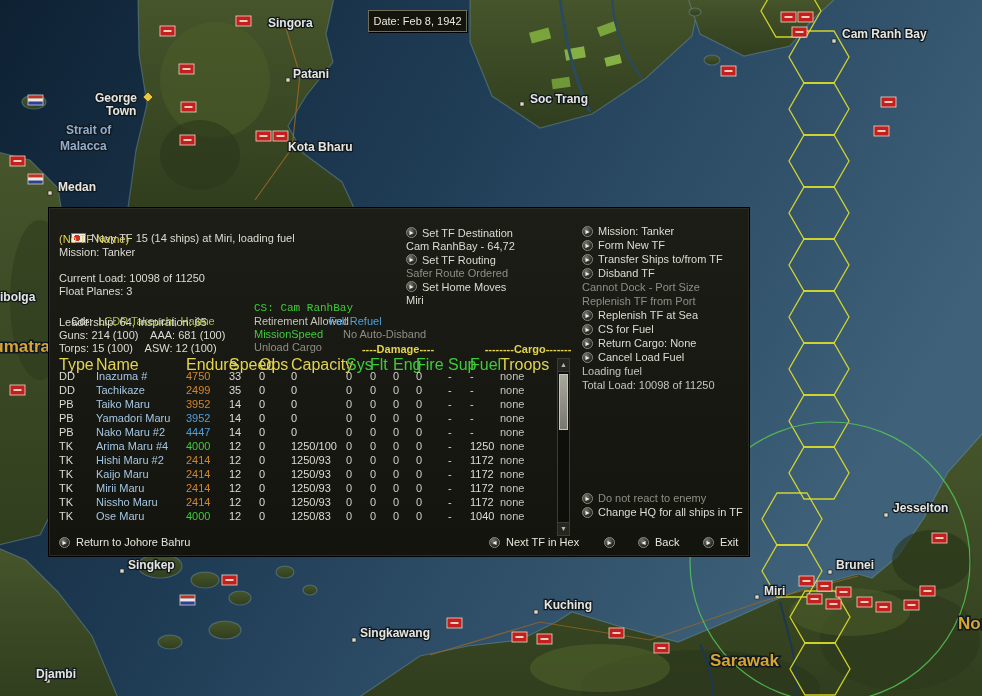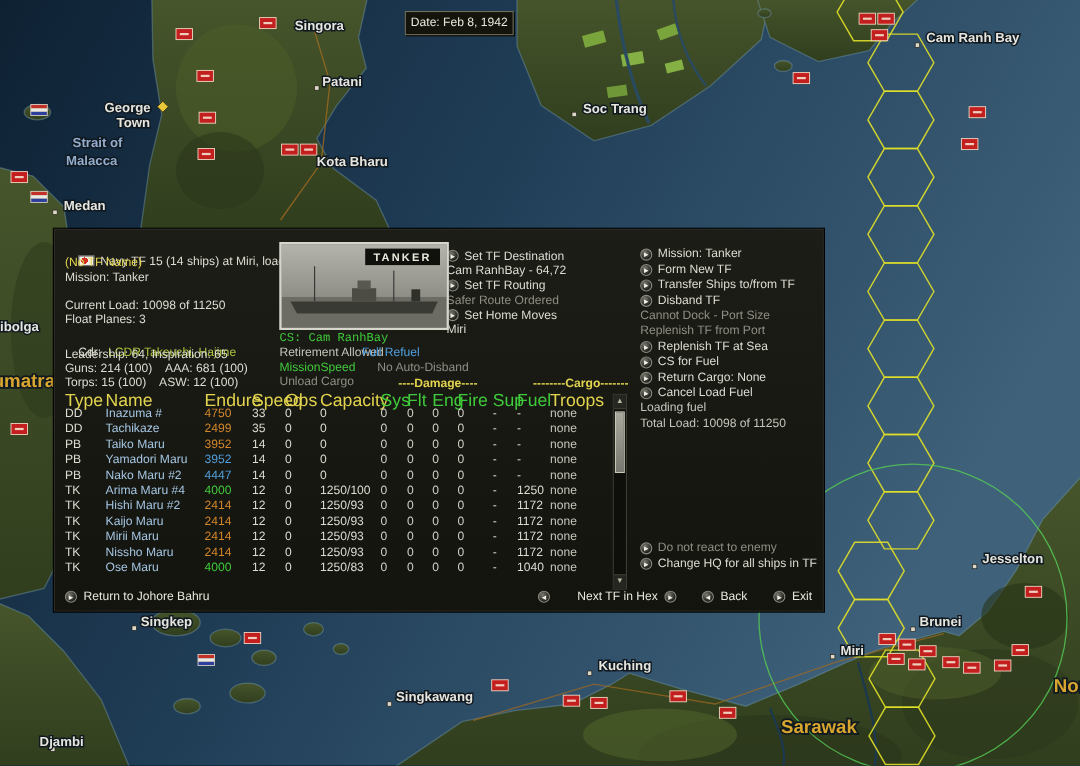--- a/index.html
+++ b/index.html
@@ -67,21 +67,21 @@
   .sbbtn{position:absolute;left:0;width:11px;height:12px;background:#262620;
          color:#b8b8a8;font-size:7px;line-height:12px;text-align:center;}
   #sb-up{top:0;border-bottom:1px solid #3c3c34;}
   #sb-down{bottom:0;border-top:1px solid #3c3c34;}
   #sb-thumb{position:absolute;left:1px;top:15px;width:9px;height:56px;
             background:linear-gradient(#a8a89c,#787870);border:1px solid #c8c8b8;box-sizing:border-box;}
 
   
   .fitem{position:absolute;top:328px;display:flex;align-items:center;gap:6px;
          font-size:11px;color:#e6e6dc;white-space:nowrap;}
-  .fnext{display:inline-block;width:92px;text-align:right;}
+  .fnext{display:inline-block;width:92px;text-align:left;}
 </style>
 </head>
 <body>
 
 <svg id="map-svg" width="982" height="696" viewBox="0 0 982 696">
   <defs>
     <linearGradient id="oceang" x1="0" y1="0" x2="1" y2="0.4">
       <stop offset="0" stop-color="#0e2133"></stop>
       <stop offset="0.45" stop-color="#1f3c55"></stop>
       <stop offset="1" stop-color="#3f617a"></stop>
@@ -351,40 +351,20 @@
   <div class="hl" style="top:38px"><span class="c-white">Mission: Tanker</span></div>
   <div class="hl" style="top:64px"><span class="c-white">Current Load: 10098 of 11250</span></div>
   <div class="hl" style="top:77px"><span class="c-white">Float Planes: 3</span></div>
   <div class="hl" style="top:95px">
     <span class="c-white">Cdr:  </span><span class="c-lime">LCDR Takeuchi, Hajime</span>
   </div>
   <div class="hl" style="top:108px"><span class="c-white">Leadership: 64, Inspiration: 65</span></div>
   <div class="hl" style="top:121px"><span class="c-white">Guns: 214 (100)    AAA: 681 (100)</span></div>
   <div class="hl" style="top:134px"><span class="c-white">Torps: 15 (100)    ASW: 12 (100)</span></div>
 
-  <div id="ship-photo">
-    <svg width="150" height="76" viewBox="0 0 150 76">
-      <defs>
-        <linearGradient id="skyg" x1="0" y1="0" x2="0" y2="1">
-          <stop offset="0" stop-color="#b4b4ac"></stop>
-            <stop offset="1" stop-color="#8e8e86"></stop>
-        </linearGradient>
-      </defs>
-      <rect x="0" y="0" width="150" height="48" fill="url(#skyg)"></rect>
-      <rect x="0" y="48" width="150" height="28" fill="#6c6c64"></rect>
-      <path d="M8,52 L142,52 L137,63 L14,63 Z" fill="#3a3a34"></path>
-      <rect x="64" y="40" width="22" height="12" fill="#4c4c44"></rect>
-      <rect x="69" y="33" width="12" height="8" fill="#585850"></rect>
-      <rect x="118" y="41" width="8" height="11" fill="#30302a"></rect>
-      <line x1="30" y1="20" x2="30" y2="52" stroke="#333" stroke-width="1"></line>
-      <line x1="102" y1="24" x2="102" y2="52" stroke="#333" stroke-width="1"></line>
-      <rect x="76" y="4" width="68" height="15" fill="#10100c"></rect>
-      <text x="110" y="15" text-anchor="middle" font-size="10" font-weight="bold" letter-spacing="2" fill="#eceade" font-family="Liberation Sans, sans-serif">TANKER</text>
-    </svg>
-  </div>
 
   <div id="status-left">
       <div class="statline c-green" style="left: 205px; top: 94px; font-family: Liberation Mono, monospace;">CS: Cam RanhBay</div>
       <div class="statline c-light" style="left: 205px; top: 107px;">Retirement Allowed</div>
       <div class="statline c-green" style="left: 205px; top: 120px;">MissionSpeed</div>
       <div class="statline c-gray" style="left: 205px; top: 133px;">Unload Cargo</div>
     </div>
   <div id="status-right">
       <div class="statline c-blue" style="left: 280px; top: 107px;">Full Refuel</div>
       <div class="statline c-gray" style="left: 294px; top: 120px;">No Auto-Disband</div>

